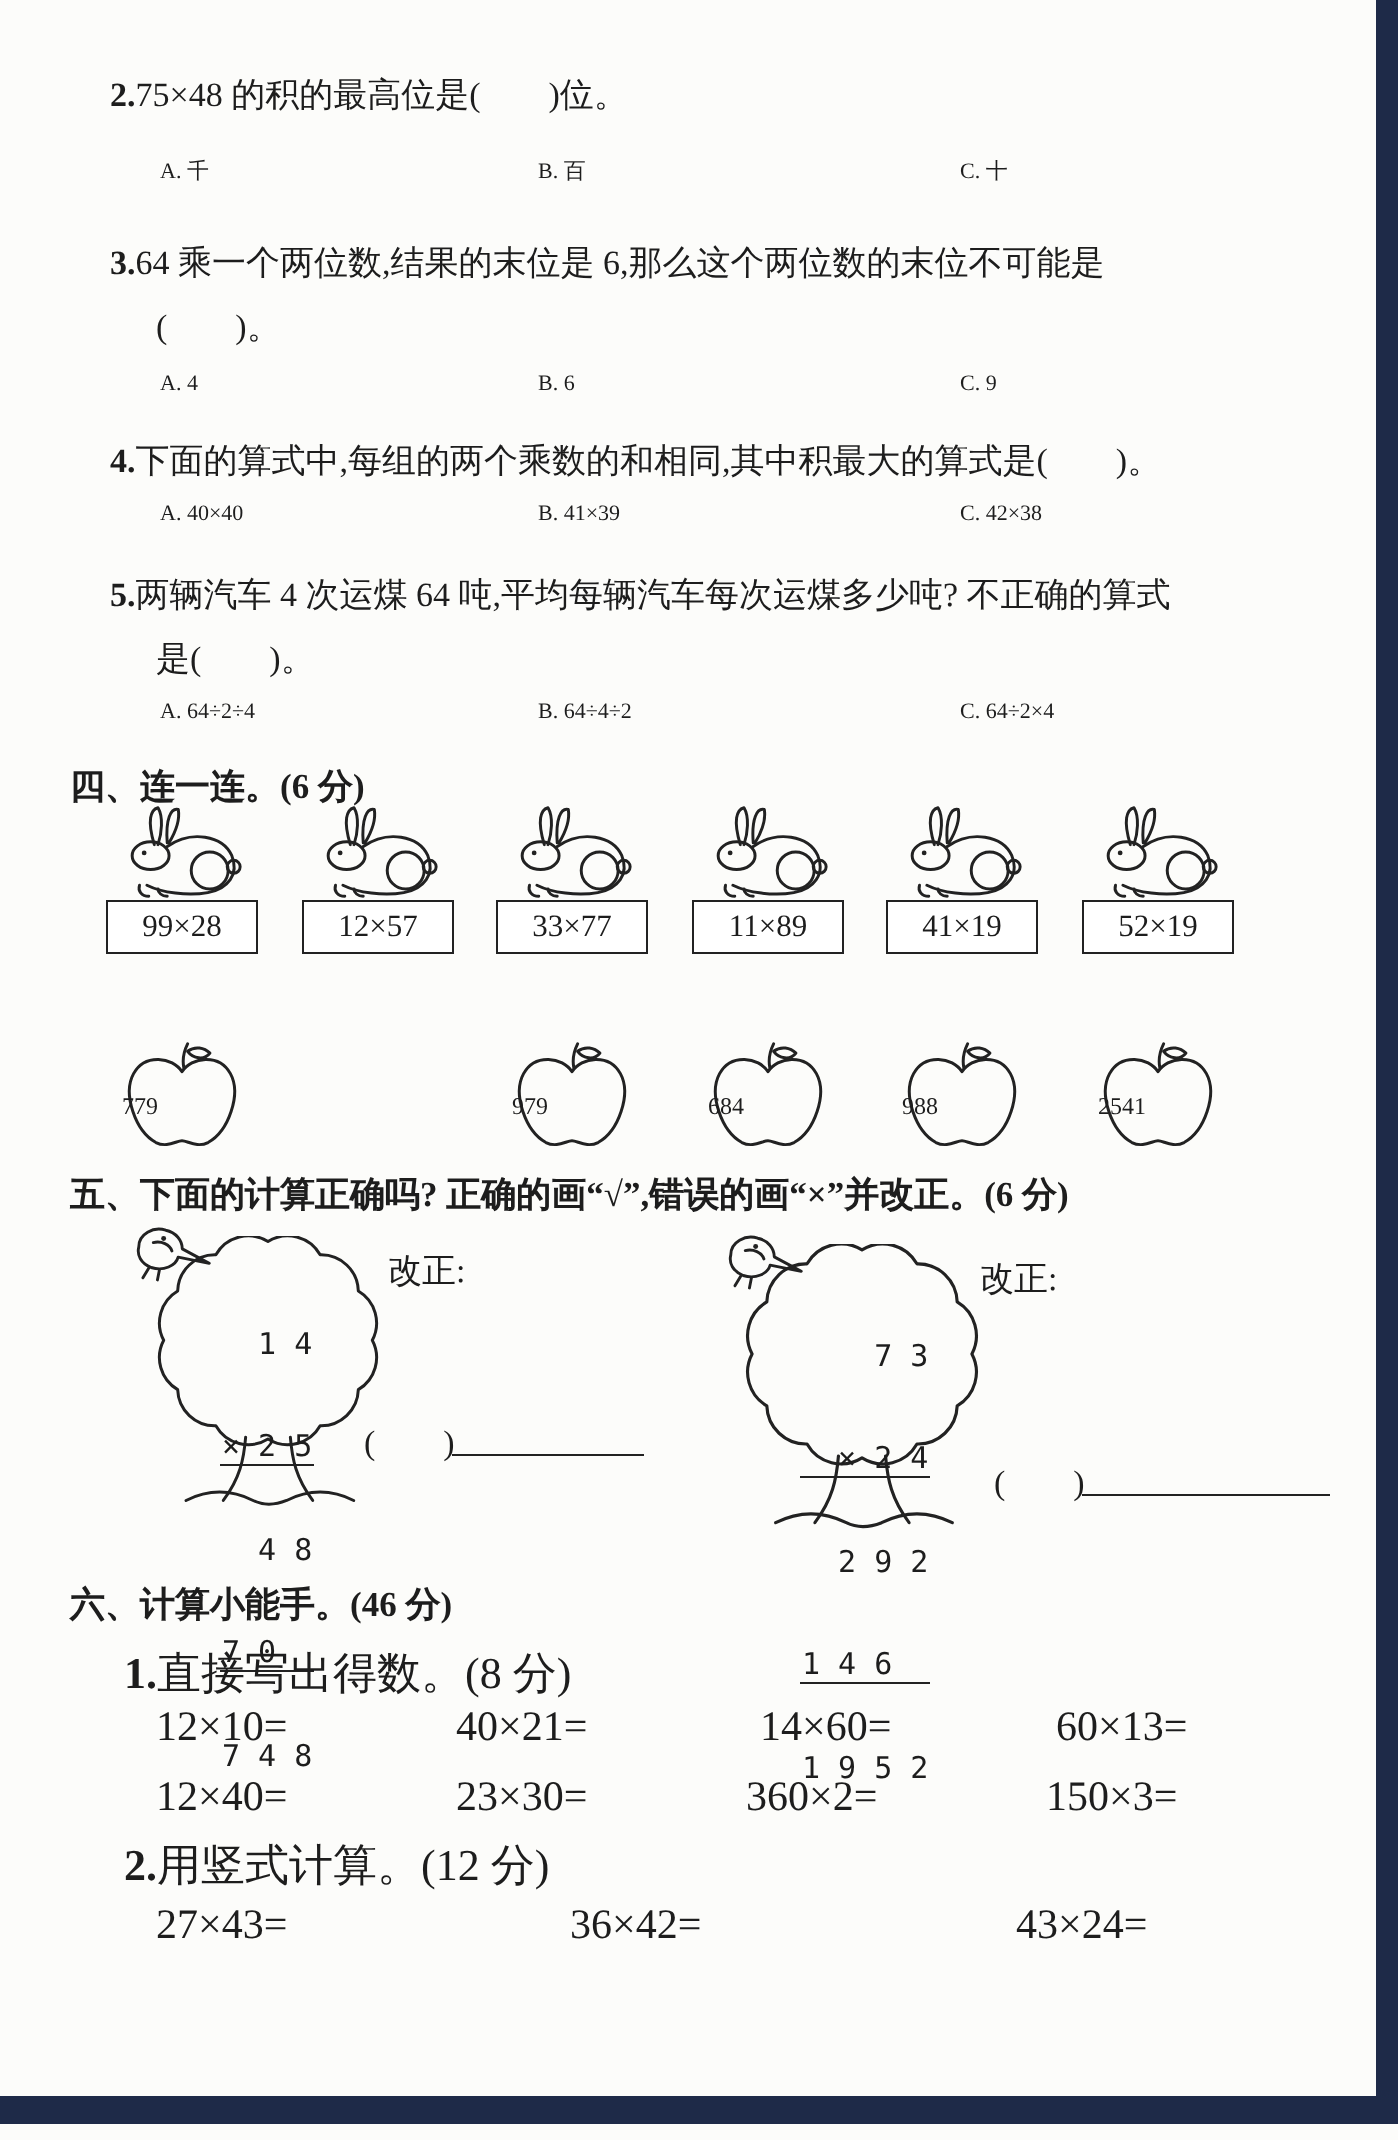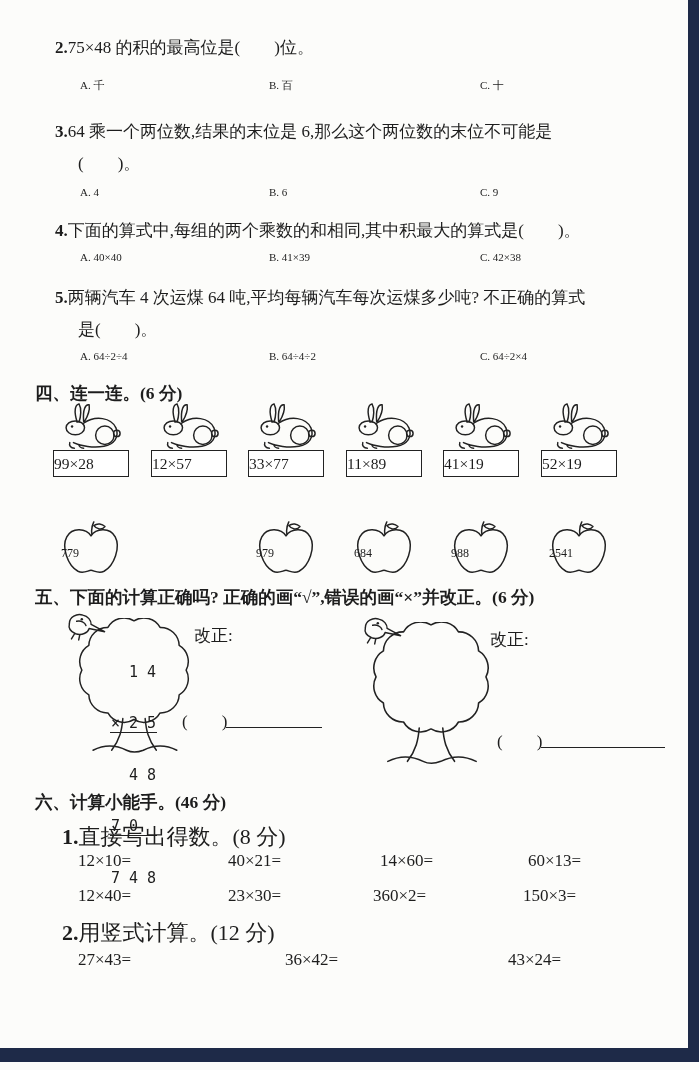--- a/index.html
+++ b/index.html
@@ -9,26 +9,26 @@
     background:#fcfcfa; color:#1d1d1d; overflow:hidden;
     font-family:"Liberation Serif","DejaVu Serif",serif;
   }
   .abs { position:absolute; }
   .qline { font-size:17px; white-space:nowrap; }
   .qnum { font-weight:bold; }
   .opt { font-size:11px; white-space:nowrap; }
   .sec-title { font-size:17.5px; font-weight:bold; white-space:nowrap; }
   .sub-line { font-size:22px; white-space:nowrap; }
   .sub-num { font-weight:bold; }
-  .quick { font-size:17px; white-space:nowrap; }
+  .quick { font-size:21px; white-space:nowrap; }
   .rabbit-card { width:76px; }
   .rabbit-card svg { display:block; margin-left:5px; }
   .expr-box {
     width:76px; height:27px; border:1.5px solid #222; background:#fff;
-    display:flex; align-items:center; justify-content:flex-start; font-size:15.5px;
+    display:flex; align-items:center; justify-content:center; font-size:15.5px;
   }
   .apple-card { width:60px; height:56px; }
   .apple-num { position:absolute; left:0; top:25px; width:100%; text-align:left; font-size:12px; }
   .calc { font-family:"DejaVu Sans Mono",monospace; font-size:15px; line-height:17px; white-space:pre; }
   .calc div { padding:0 1px; }
   .calc .rule { border-bottom:1.6px solid #222; }
   .gaizheng { font-size:17px; }
   .paren { font-size:17px; }
   .blank-line { border-bottom:1.6px solid #222; height:2px; }
   .bar-right { position:absolute; top:0; right:0; width:11px; height:1062px; background:#1e2a48; }
@@ -212,20 +212,27 @@
   <span class="abs gaizheng" style="left:194px; top:624px;">改正:</span>
   <span class="abs paren" style="left:182px; top:710px;">(　　)</span>
   <span class="abs blank-line" style="left:226px; top:726px; width:96px;"></span>
 
   <svg class="abs" style="left:372px; top:622px;" width="118" height="157" viewBox="0 0 120 160">
       <use href="#tree"></use>
     </svg>
   <svg class="abs" style="left:362px; top:616px;" width="42" height="29" viewBox="0 0 40 28">
       <use href="#bird"></use>
     </svg>
+  <div class="abs calc" style="left:400px; top:636px;">
+    <div>    7 3</div>
+    <div class="rule">  × 2 4</div>
+    <div>  2 9 2</div>
+    <div class="rule">1 4 6</div>
+    <div>1 9 5 2</div>
+  </div>
   <span class="abs gaizheng" style="left:490px; top:628px;">改正:</span>
   <span class="abs paren" style="left:497px; top:730px;">(　　)</span>
   <span class="abs blank-line" style="left:541px; top:746px; width:124px;"></span>
 
   <div class="abs sec-title" style="left:35px; top:790px;">六、计算小能手。(46 分)</div>
 
   <div class="abs sub-line" style="left:62px; top:822px;">
     <span class="sub-num">1.</span><span>直接写出得数。(8 分)</span>
   </div>
   <span class="abs quick" style="left:78px; top:851px;">12×10=</span>

